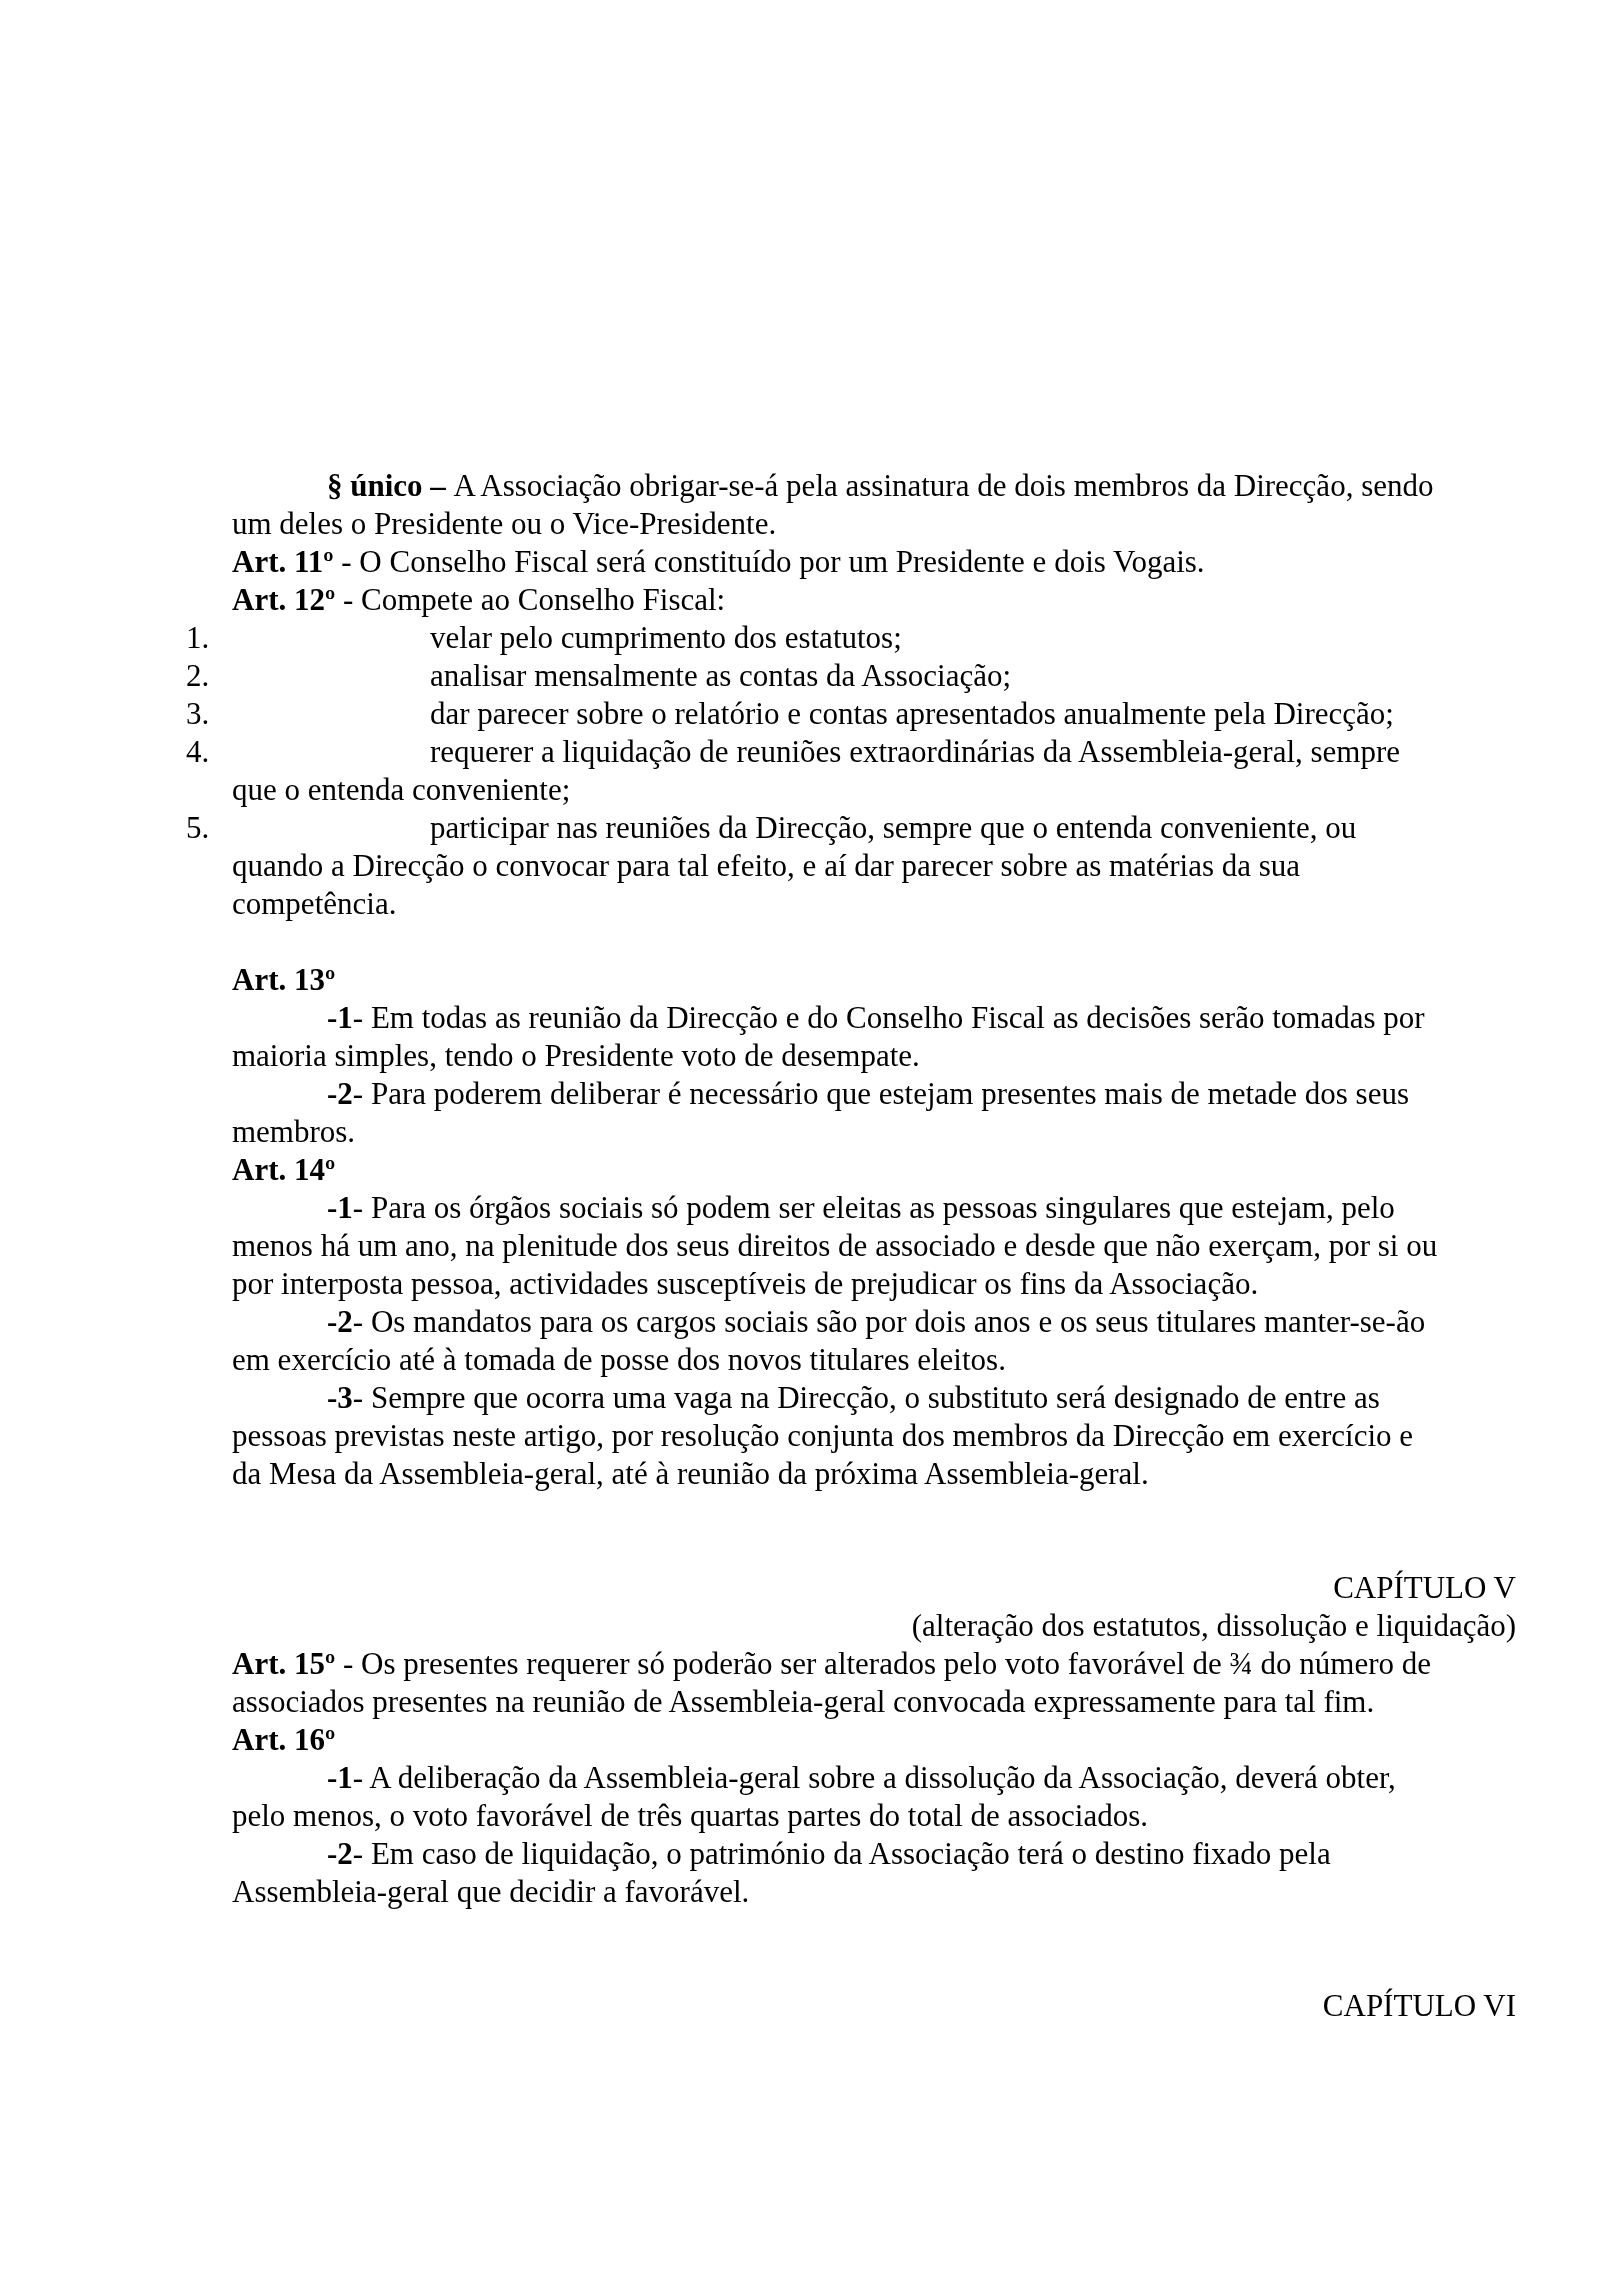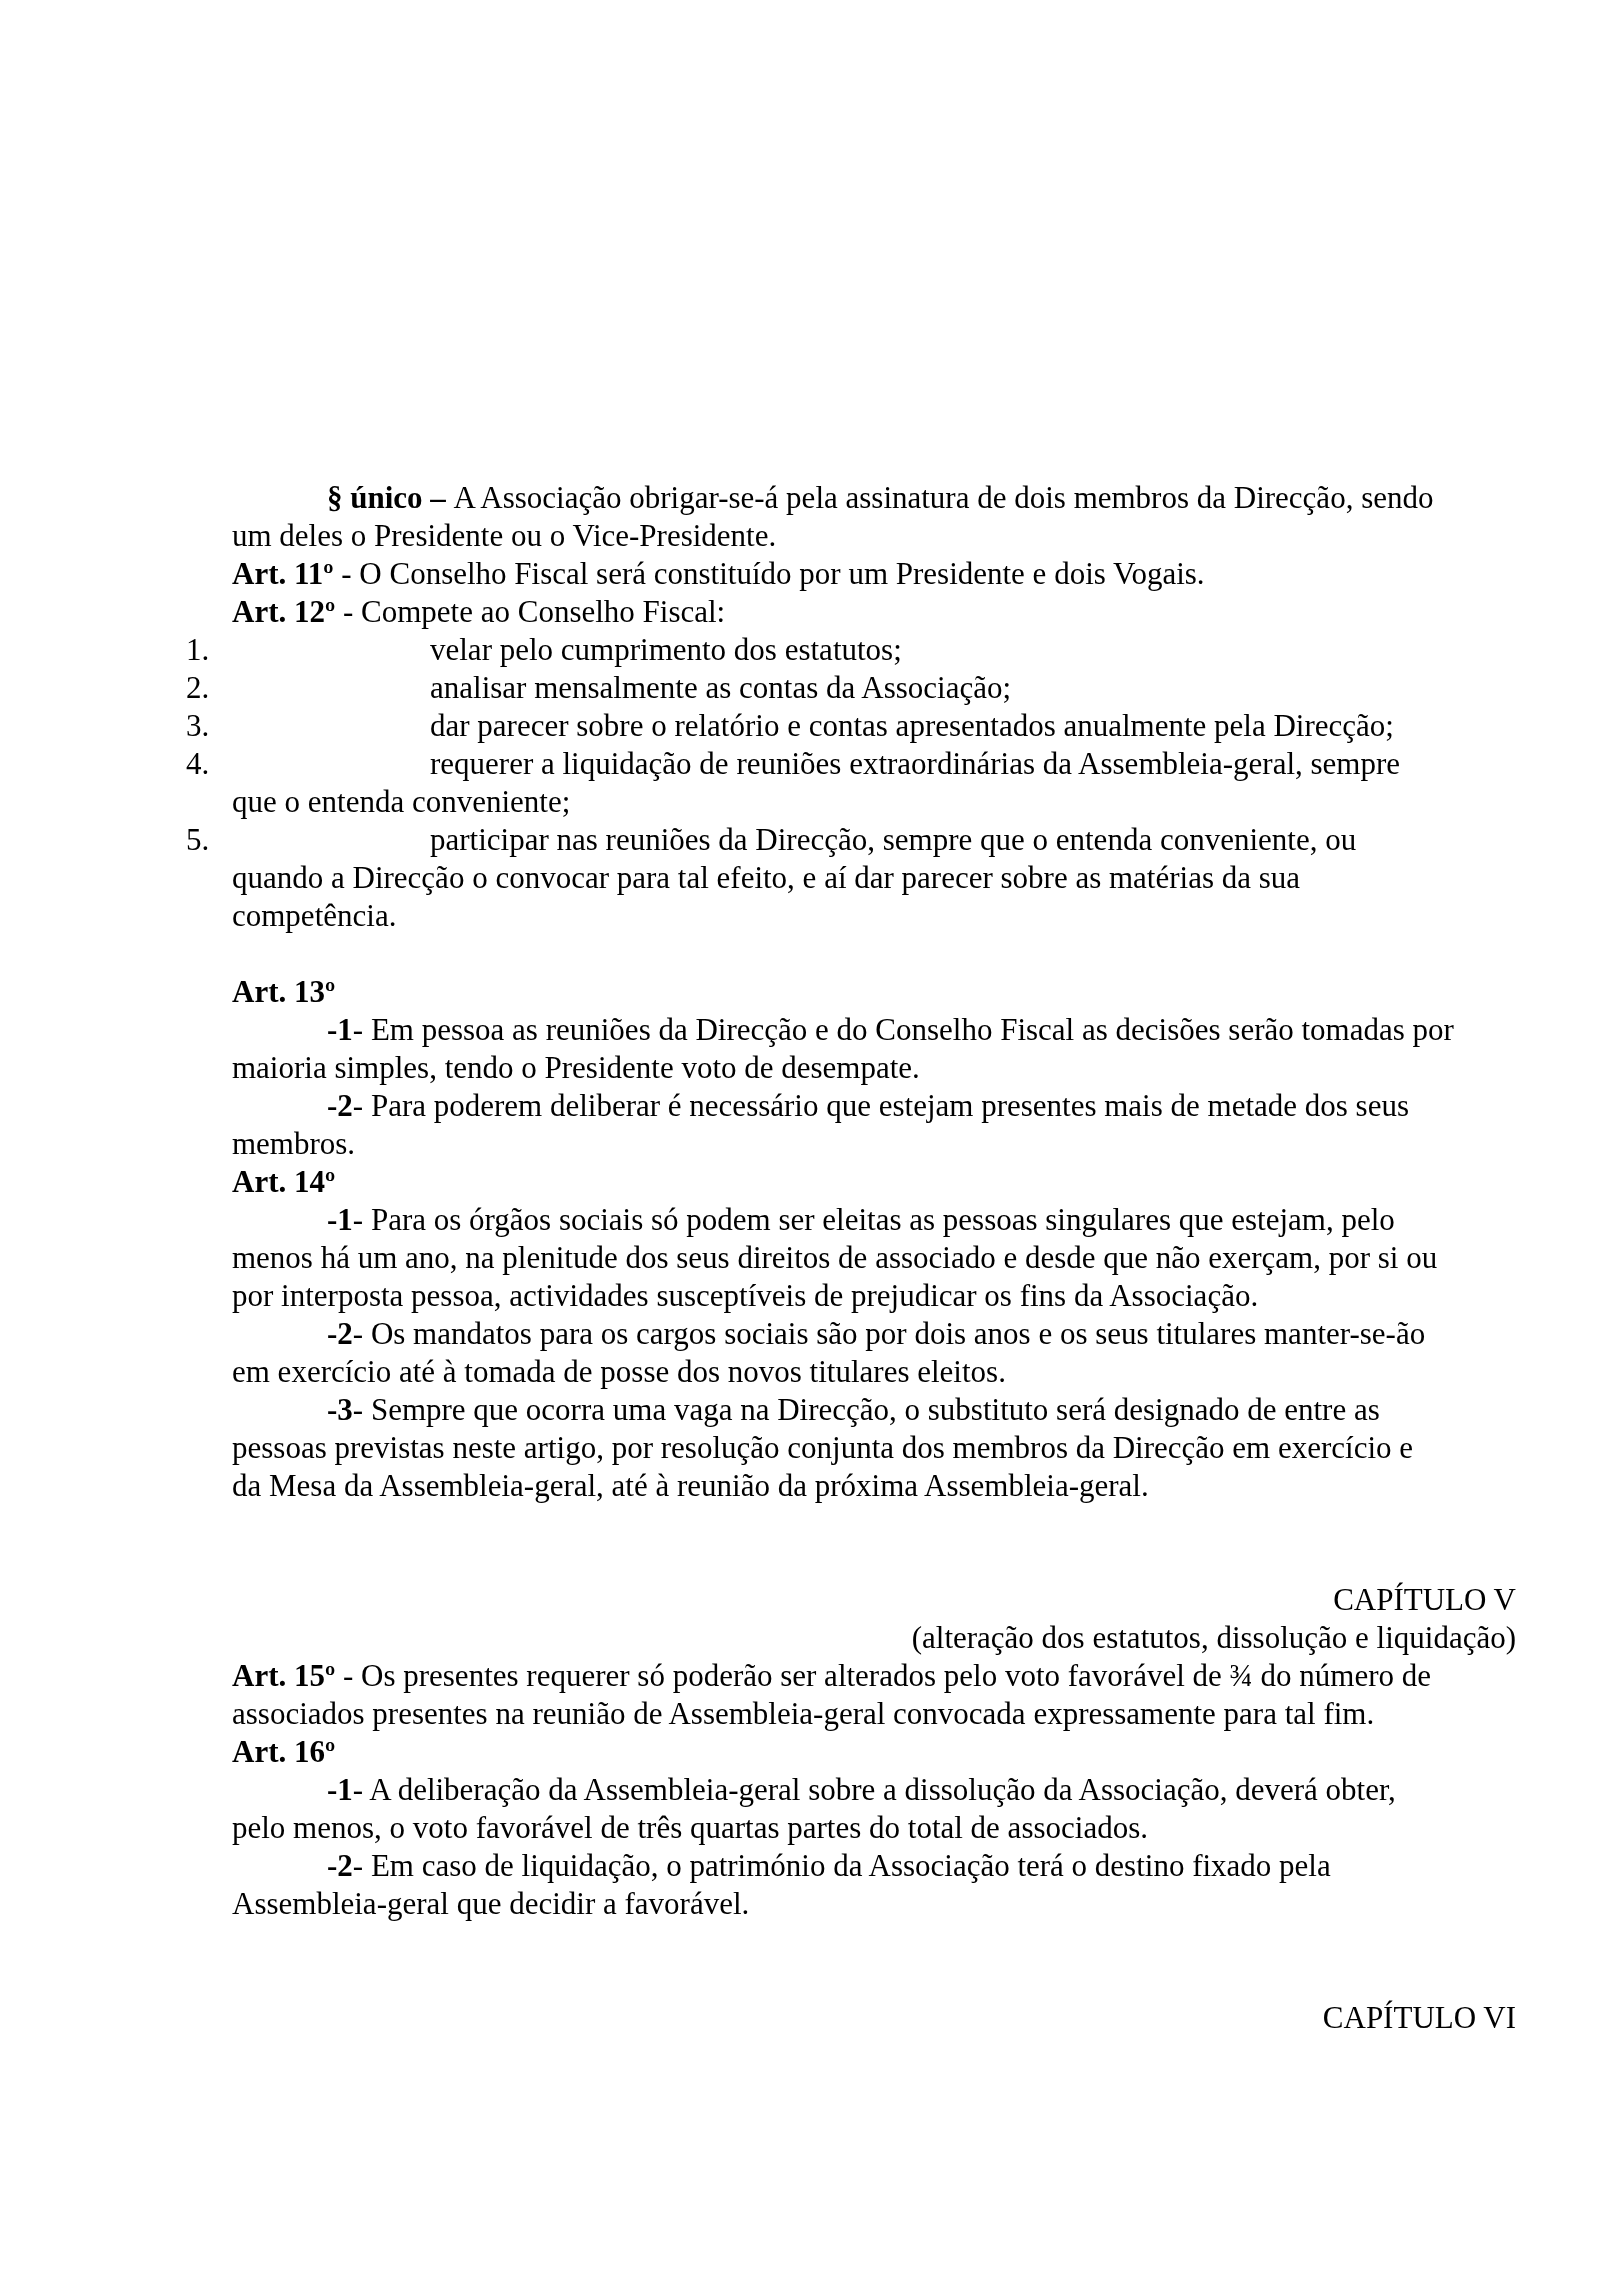--- a/index.html
+++ b/index.html
@@ -1,18 +1,18 @@
 <!DOCTYPE html>
 <html><head>
 <meta charset="utf-8">
 <style>
   html, body { margin: 0; padding: 0; background: #ffffff; }
   body { width: 1621px; height: 2293px; position: relative; overflow: hidden; }
   .page {
-    position: absolute; left: 0; top: 12px; width: 1621px; height: 1791px; background: #ffffff;
+    position: absolute; left: 0; top: 0; width: 1621px; height: 1791px; background: #ffffff;
     font-family: "Liberation Serif", "DejaVu Serif", serif;
     font-size: 31px; color: #000000;
   }
   .body {
     position: absolute; left: 232px; top: 467px; width: 1284px;
     line-height: 38px;
   }
   .line { white-space: nowrap; height: 38px; position: relative; }
   .blank { height: 38px; }
   .indent { padding-left: 95px; }
@@ -54,21 +54,21 @@
     <div class="line">
         <span class="num">5.</span>
         <span class="item-text">participar nas reuniões da Direcção, sempre que o entenda conveniente, ou</span>
       </div>
     <div class="line">quando a Direcção o convocar para tal efeito, e aí dar parecer sobre as matérias da sua</div>
     <div class="line">competência.</div>
 
     <div class="blank"></div>
 
     <div class="line"><b>Art. 13º</b></div>
-    <div class="line indent"><b>-1</b><span>- </span><span>Em pessoa as reuniões da Direcção e do Conselho Fiscal as decisões serão tomadas por</span></div>
+    <div class="line indent"><b>-1</b><span>- </span><span>Em todas as reunião da Direcção e do Conselho Fiscal as decisões serão tomadas por</span></div>
     <div class="line">maioria simples, tendo o Presidente voto de desempate.</div>
     <div class="line indent"><b>-2</b><span>- </span><span>Para poderem deliberar é necessário que estejam presentes mais de metade dos seus</span></div>
     <div class="line">membros.</div>
 
     <div class="line"><b>Art. 14º</b></div>
     <div class="line indent"><b>-1</b><span>- </span><span>Para os órgãos sociais só podem ser eleitas as pessoas singulares que estejam, pelo</span></div>
     <div class="line">menos há um ano, na plenitude dos seus direitos de associado e desde que não exerçam, por si ou</div>
     <div class="line">por interposta pessoa, actividades susceptíveis de prejudicar os fins da Associação.</div>
     <div class="line indent"><b>-2</b><span>- </span><span>Os mandatos para os cargos sociais são por dois anos e os seus titulares manter-se-ão</span></div>
     <div class="line">em exercício até à tomada de posse dos novos titulares eleitos.</div>

